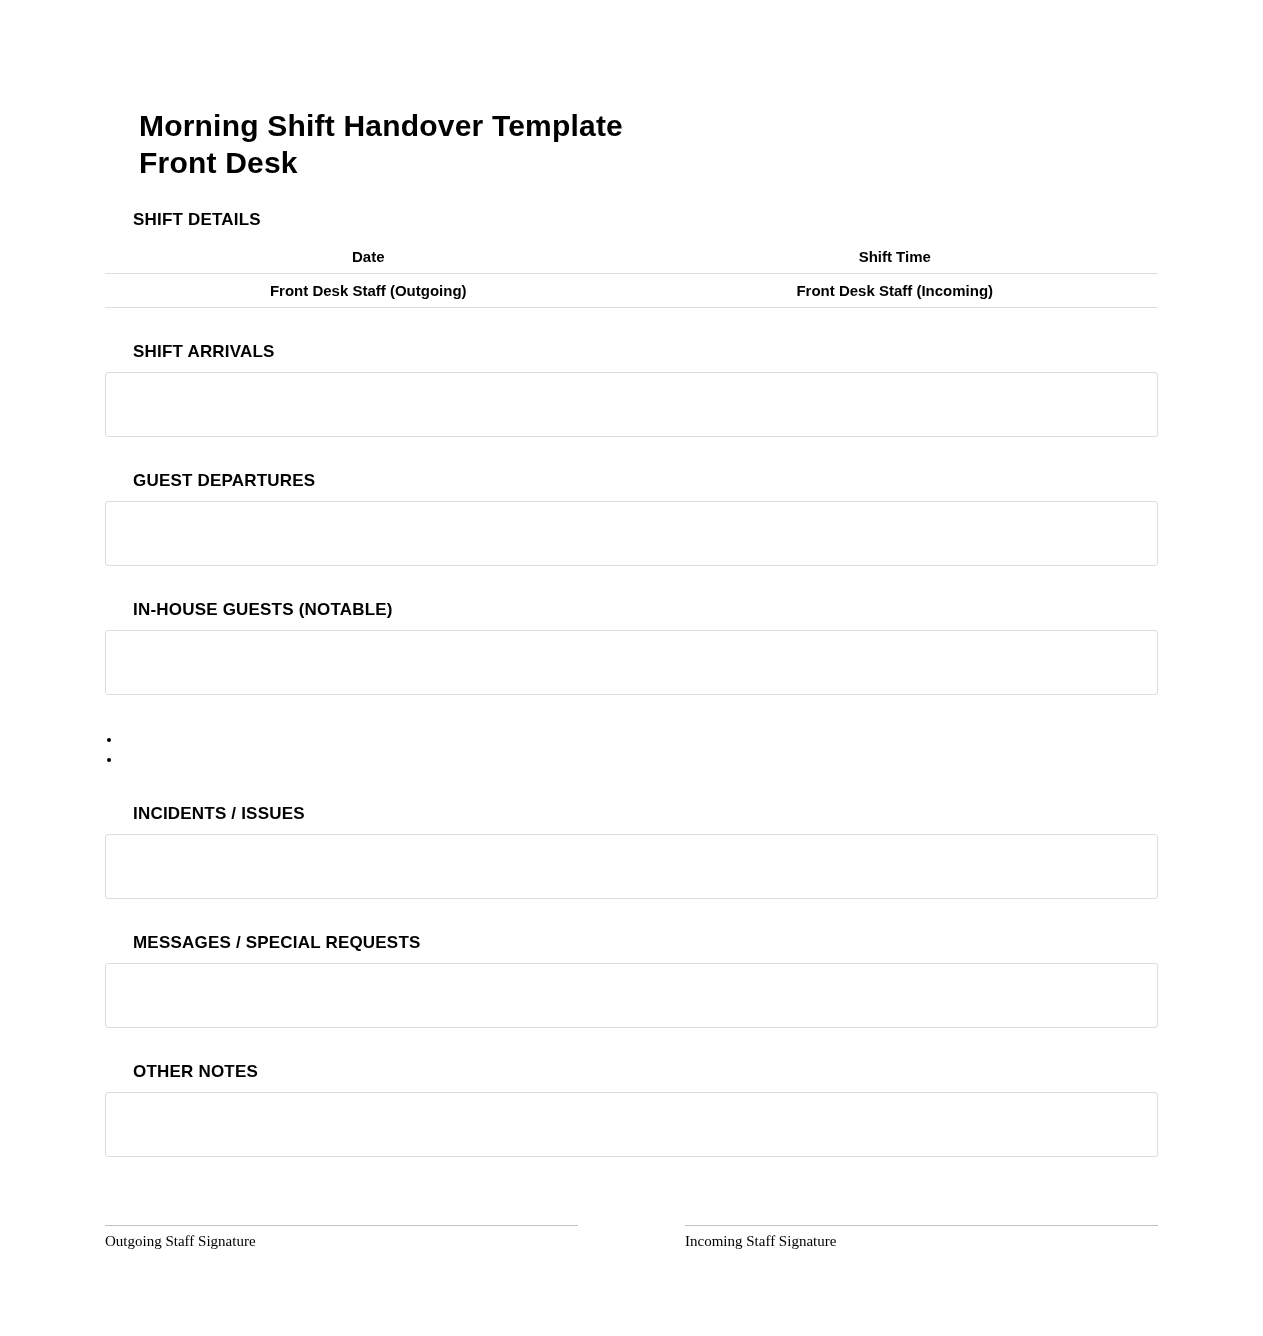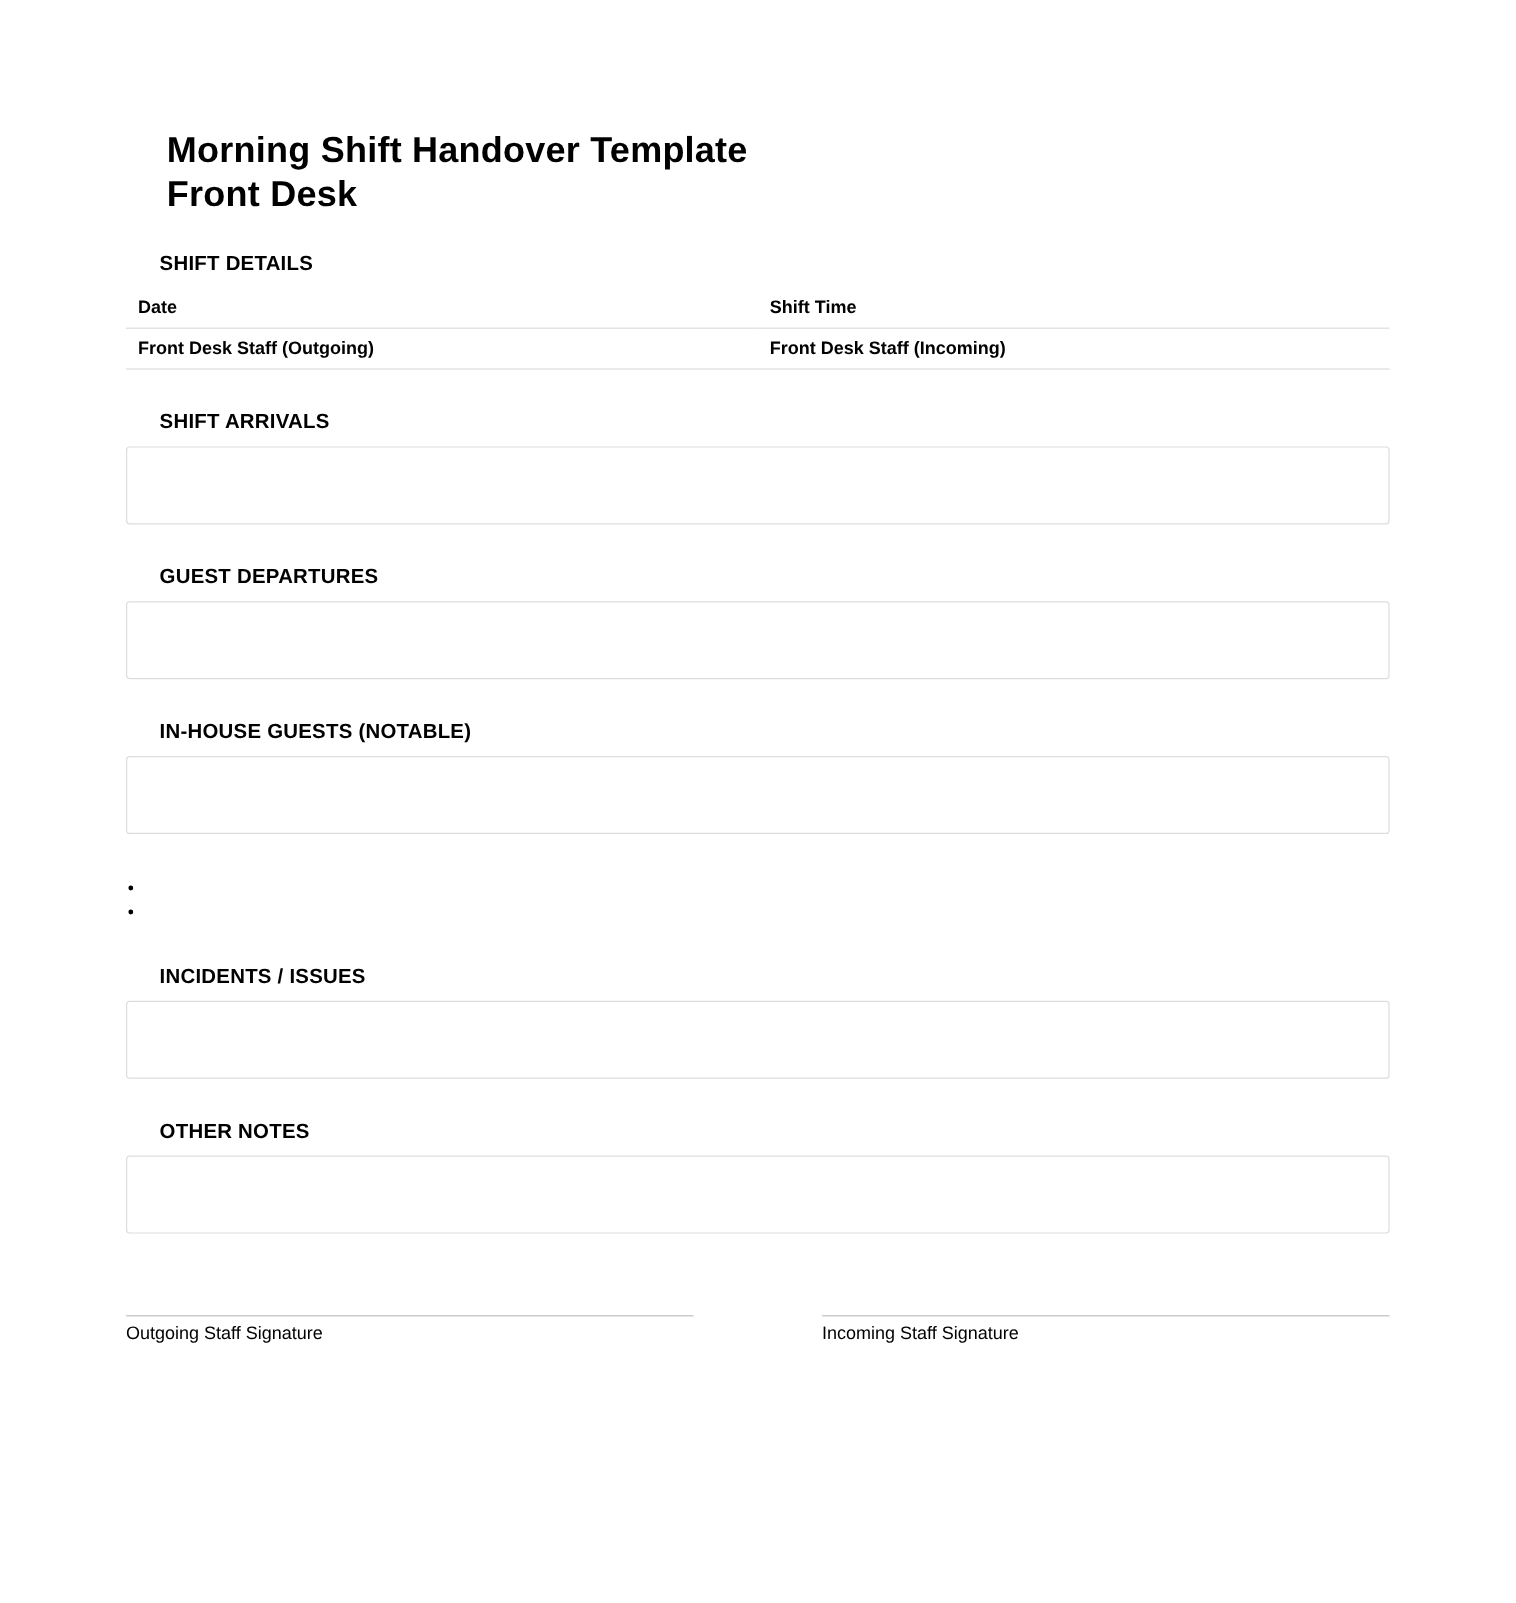--- a/index.html
+++ b/index.html
@@ -37,20 +37,21 @@
     grid-template-columns: 50% 50%;
     margin-top: 12px;
   }
   .details-cell {
     padding: 9px 10px 8px 10px;
     border-bottom: 1px solid var(--divider, #dddddd);
     font-size: 15px;
     line-height: 16px;
     font-weight: bold;
     min-height: 34px;
+    text-align: center;
   }
   
   .sec { margin-top: 35px; }
   .notebox {
     margin-top: 12px;
     height: 65px;
     border: 1px solid var(--box_border, #dddddd);
     border-radius: 3px;
     background: #ffffff;
   }
@@ -83,20 +84,21 @@
     display: flex;
     justify-content: space-between;
   }
   .sig-block { width: 473px; }
   .sig-line { border-top: 1px solid var(--signature_line, #c0c0c0); }
   .sig-label {
     padding-top: 6px;
     font-size: 15px;
     line-height: 18px;
     font-weight: normal;
+    font-family: Liberation Serif, serif;
   }
 </style>
 </head>
 <body>
 
 <div class="page">
 
   <h1 class="doc-title"><span>Morning Shift Handover Template</span><br><span>Front Desk</span></h1>
 
   <section>
@@ -137,20 +139,24 @@
       <li></li>
       <li></li>
     </ul>
   </section>
 
   <section class="sec">
     <h2 class="sec-h">INCIDENTS / ISSUES</h2>
     <div class="notebox"></div>
   </section>
 
+  <section class="sec">
+    <h2 class="sec-h">MESSAGES / SPECIAL REQUESTS</h2>
+    <div class="notebox"></div>
+  </section>
 
   <section class="sec">
     <h2 class="sec-h">OTHER NOTES</h2>
     <div class="notebox"></div>
   </section>
 
   <div class="sig-row">
     <div class="sig-block">
       <div class="sig-line"></div>
       <div class="sig-label">Outgoing Staff Signature</div>

